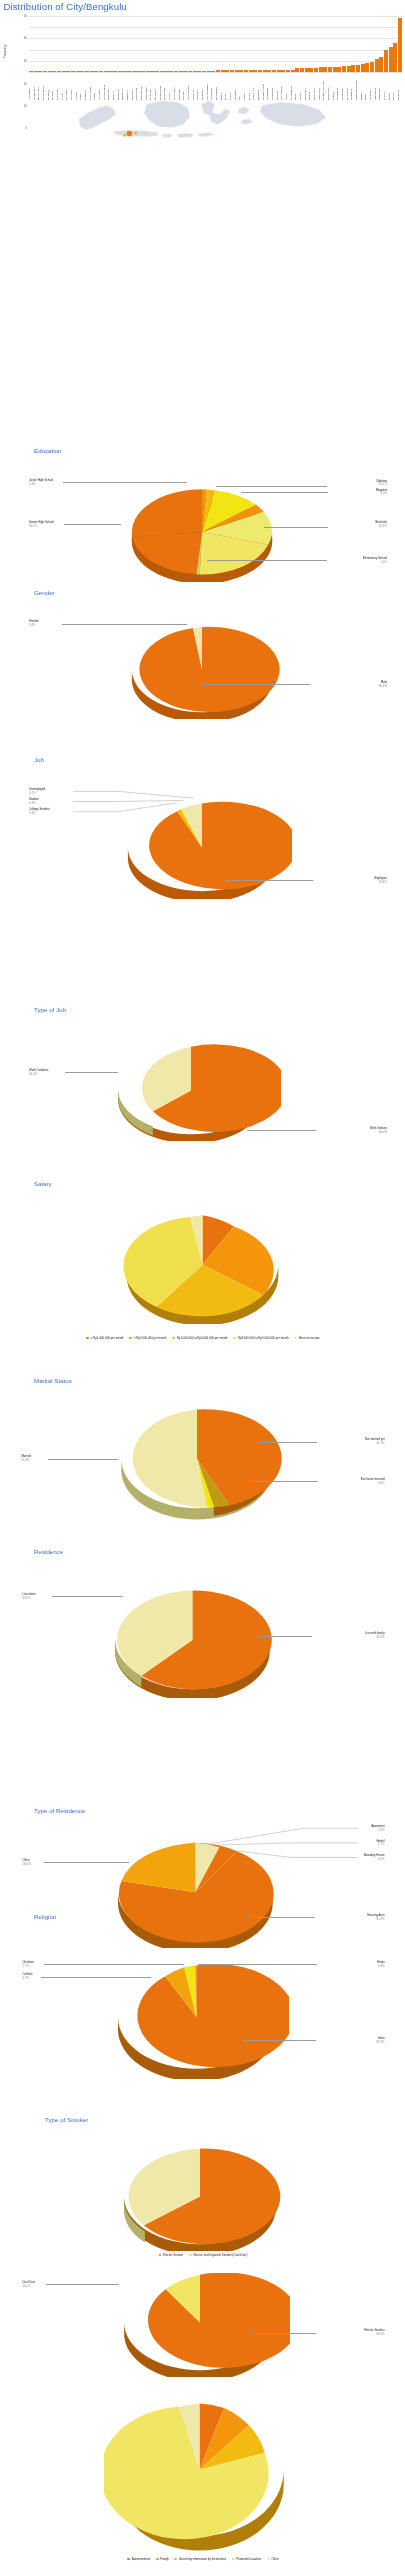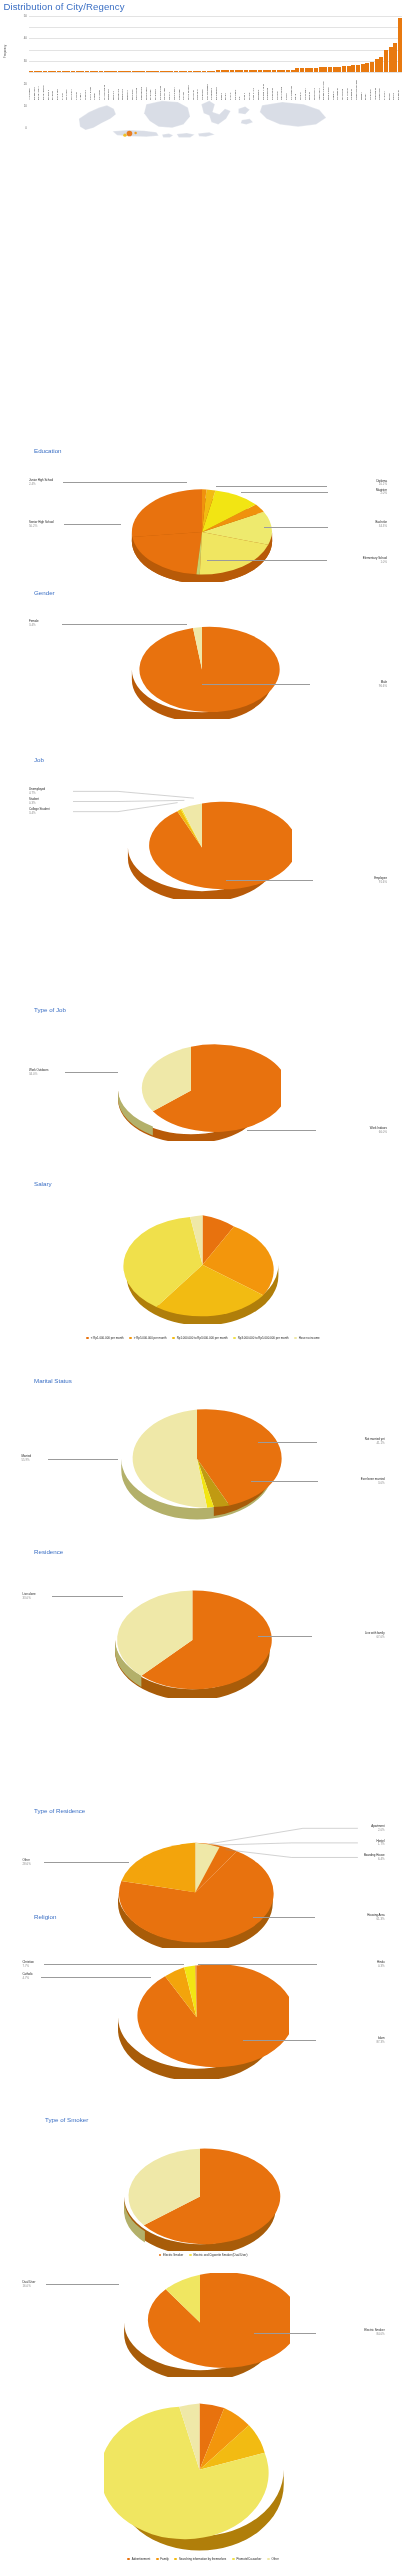--- a/index.html
+++ b/index.html
@@ -60,21 +60,21 @@
   .legend{
     position:absolute; width:406px; display:flex; flex-wrap:wrap;
     justify-content:center; gap:2.2px 5.6px; font-size:2.9px; color:#222;
   }
   .legend .li{ display:flex; align-items:center; gap:1.7px; white-space:nowrap; }
   .swatch{ width:2.8px; height:2.8px; border-radius:50%; display:inline-block; }
 </style>
 </head>
 <body>
 
-<div class="page-title">Distribution of City/Regency</div>
+<div class="page-title">Distribution of City/Bengkulu</div>
 
 <div class="barchart">
   <div class="bc-ylabel">Frequency</div>
   <div class="bc-grid" id="bc-grid">
       <div class="gridline" style="top: 0px;">
         <div class="gridlabel" style="top: 0px;">50</div>
       </div>
       <div class="gridline" style="top: 11.2px;">
         <div class="gridlabel" style="top: 11.2px;">40</div>
       </div>

